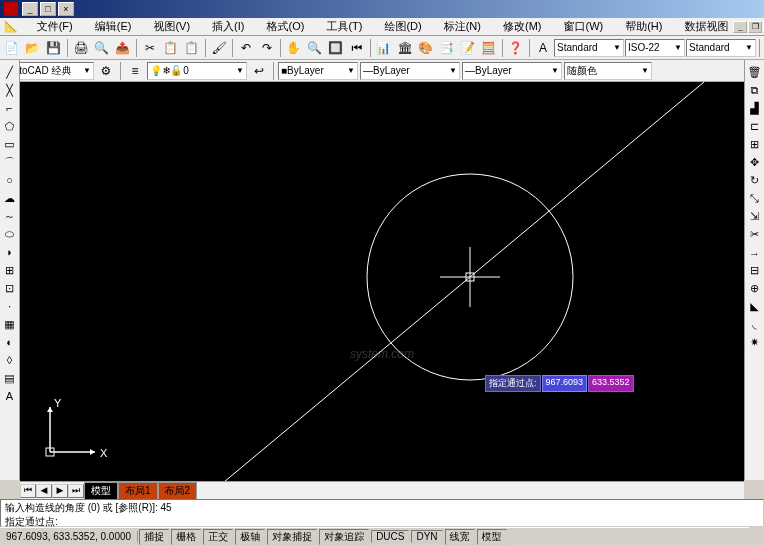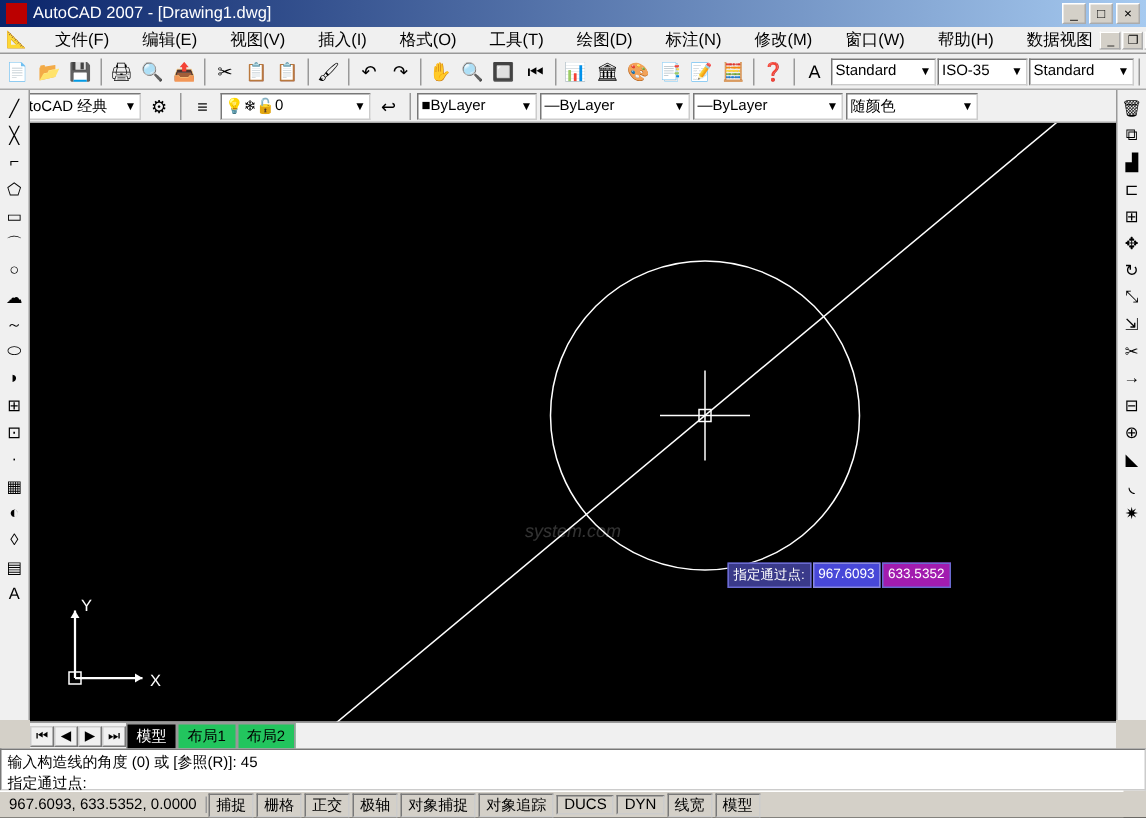--- a/index.html
+++ b/index.html
@@ -38,35 +38,34 @@
     .di-label { background: #3a3a8a; color: #fff; padding: 1px 3px; border: 1px solid #6a6ad0; }
     .di-val1 { background: #4848d8; color: #fff; padding: 1px 3px; border: 1px solid #8888e0; }
     .di-val2 { background: #a21caf; color: #fff; padding: 1px 3px; border: 1px solid #6a6ad0; }
     
     .ucs-icon { position: absolute; left: 20px; bottom: 15px; }
     
     .layer-row { position: absolute; top: 60px; left: 0; right: 0; height: 22px; background: #f0f0f0; border-bottom: 1px solid #aaa; display: flex; align-items: center; gap: 2px; padding: 0 4px; font-size: 10px; }
     
     .nav-row { position: absolute; bottom: 46px; left: 20px; right: 20px; height: 18px; background: #f0f0f0; display: flex; align-items: center; font-size: 10px; border-top: 1px solid #999; }
     .nav-btn { width: 16px; height: 14px; border: 1px outset #ccc; text-align: center; font-size: 9px; cursor: pointer; }
-    .tab { padding: 1px 6px; background: #22c55e; border: 1px solid #999; cursor: pointer; }
+    .tab { padding: 1px 6px; background: #c2410c; border: 1px solid #999; cursor: pointer; }
     
     .cmdline-area { position: absolute; bottom: 18px; left: 0; right: 0; height: 28px; background: #fff; border: 1px inset #ccc; font-size: 10px; padding: 1px 4px; }
     .cmd-line { white-space: nowrap; overflow: hidden; }
     
     .statusbar { position: absolute; bottom: 0; left: 0; right: 15px; height: 18px; background: #d4d0c8; display: flex; align-items: center; font-size: 10px; border-top: 1px solid #fff; }
     .status-coord { padding: 0 6px; border-right: 1px solid #999; white-space: nowrap; }
     .status-btn { padding: 0 4px; border: 1px inset #ccc; margin: 0 1px; cursor: pointer; white-space: nowrap; }
   </style>
 </head>
 <body>
 
 <div class="titlebar">
   <span class="titlebar-icon"></span>
-  <span class="titlebar-text">AutoCAD 2007 - [Drawing1.dwg]</span>
   <div class="win-controls">
     <div class="win-btn">_</div>
     <div class="win-btn">□</div>
     <div class="win-btn">×</div>
   </div>
 </div>
 
 <div class="menubar">
   <span class="menu-icon">📐</span>
   <span class="menu-item">文件(F)</span>
@@ -119,21 +118,21 @@
   <div class="tool-btn">🧮</div>
   <div class="tool-sep"></div>
   <div class="tool-btn">❓</div>
   <div class="tool-sep"></div>
   <div class="tool-btn">A</div>
   <div class="tool-dropdown" style="width:70px">
       <span>Standard</span>
       <span class="dd-arrow">▼</span>
     </div>
   <div class="tool-dropdown" style="width:60px">
-      <span>ISO-35</span>
+      <span>ISO-22</span>
       <span class="dd-arrow">▼</span>
     </div>
   <div class="tool-dropdown" style="width:70px">
       <span>Standard</span>
       <span class="dd-arrow">▼</span>
     </div>
   <div class="tool-sep"></div>
   <div class="tool-btn">⟷</div>
 
 </div>

